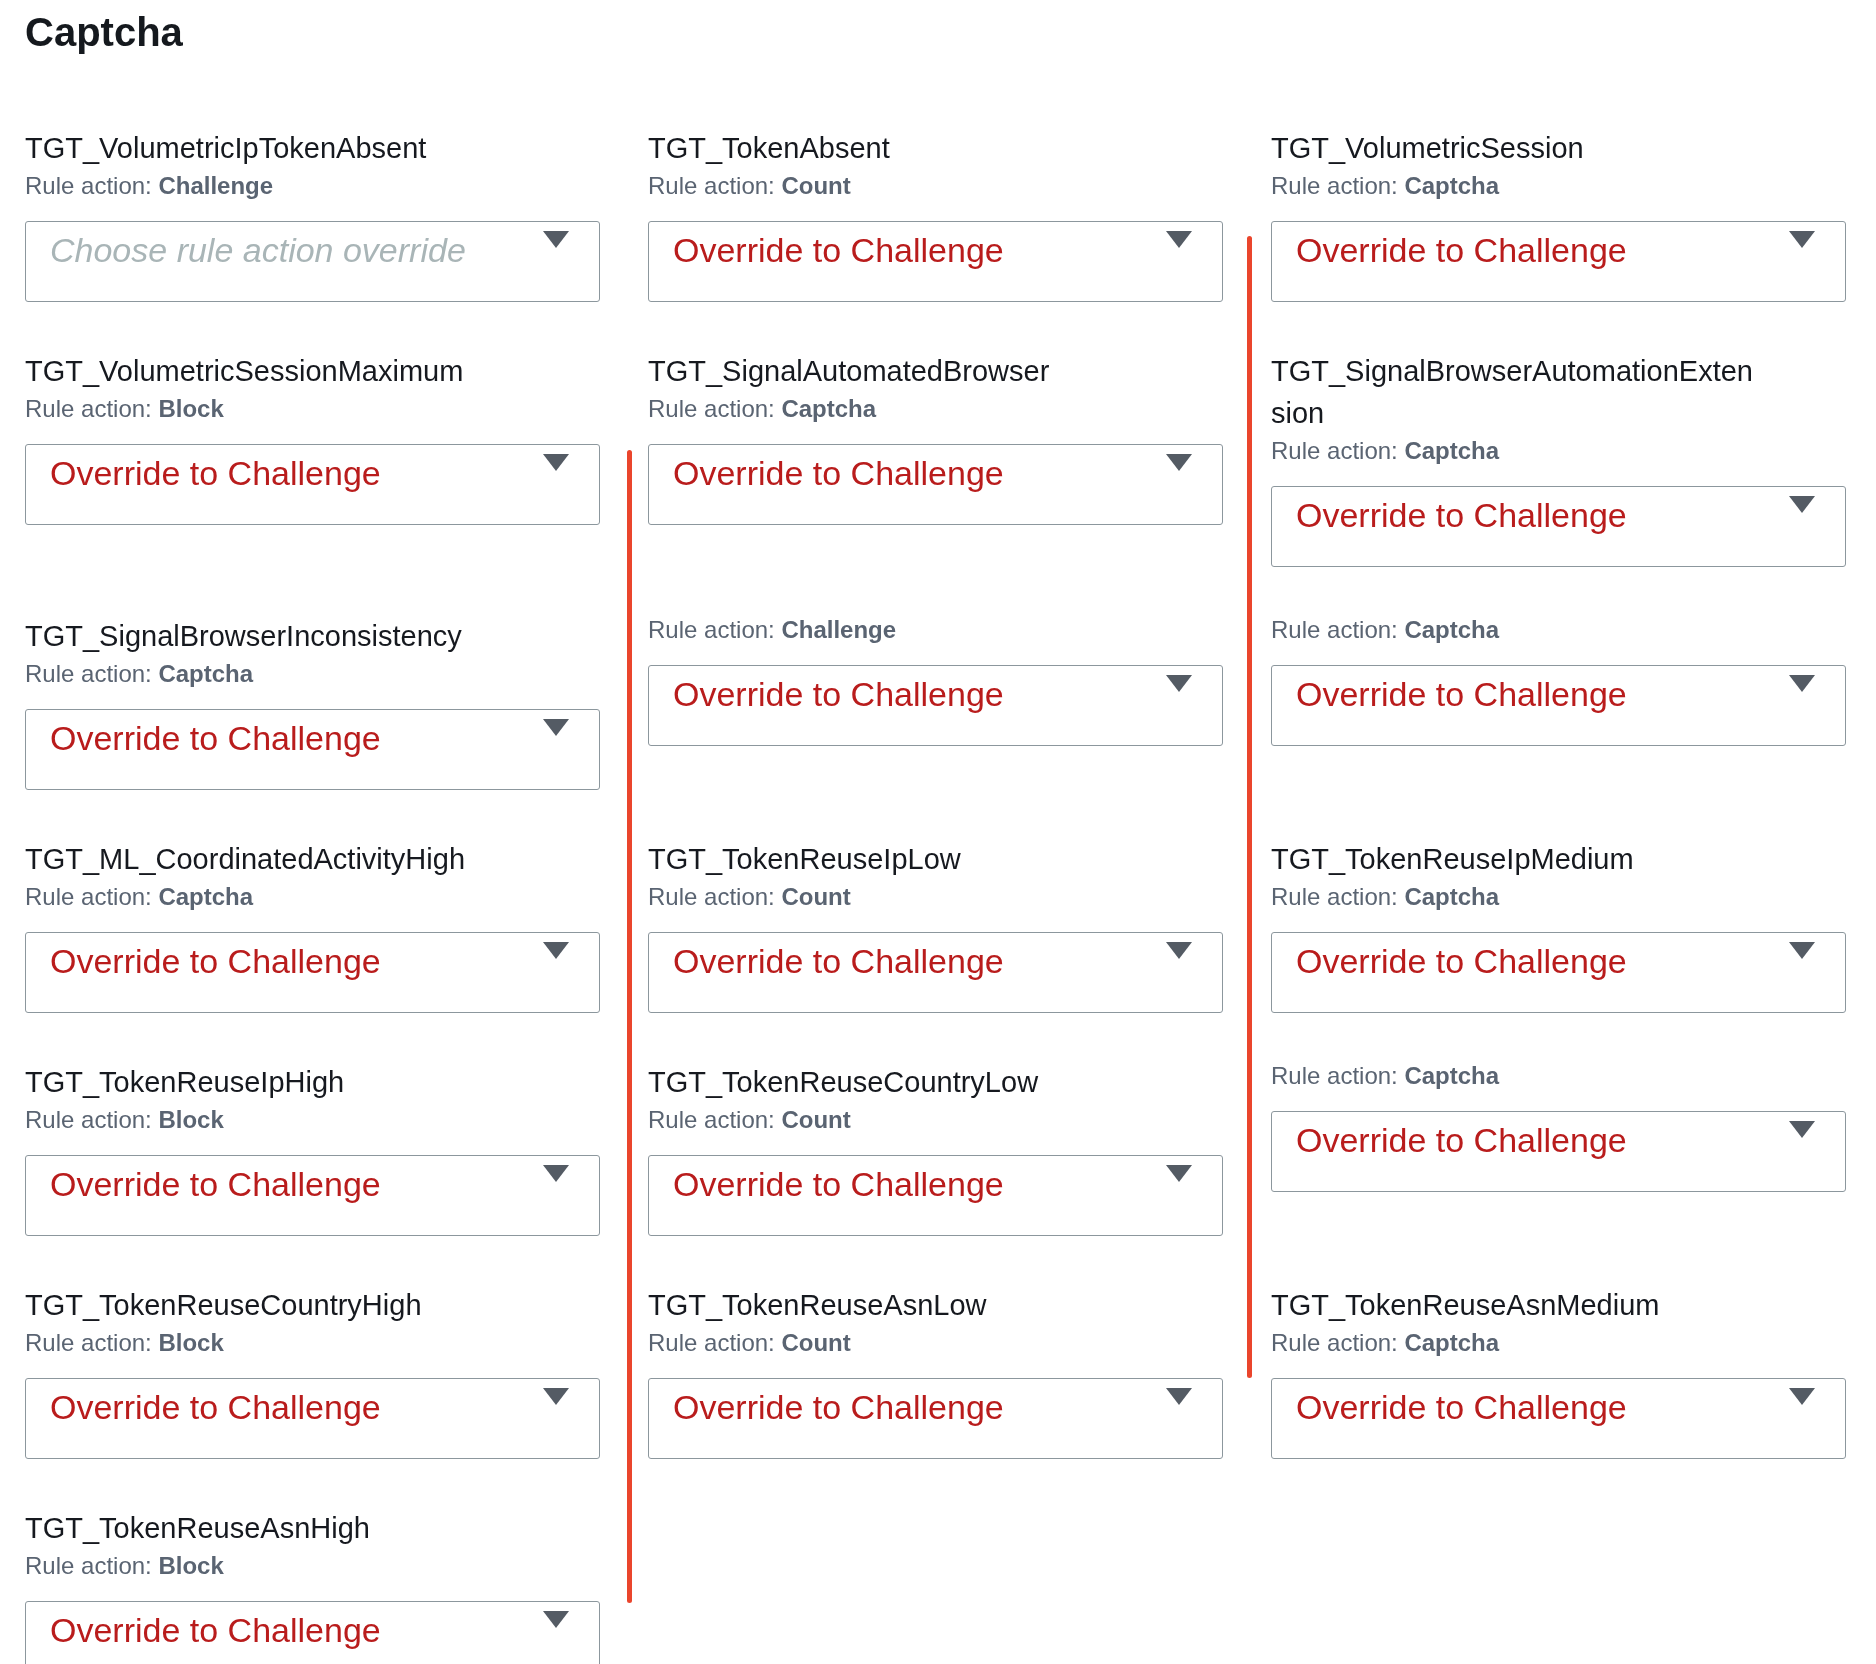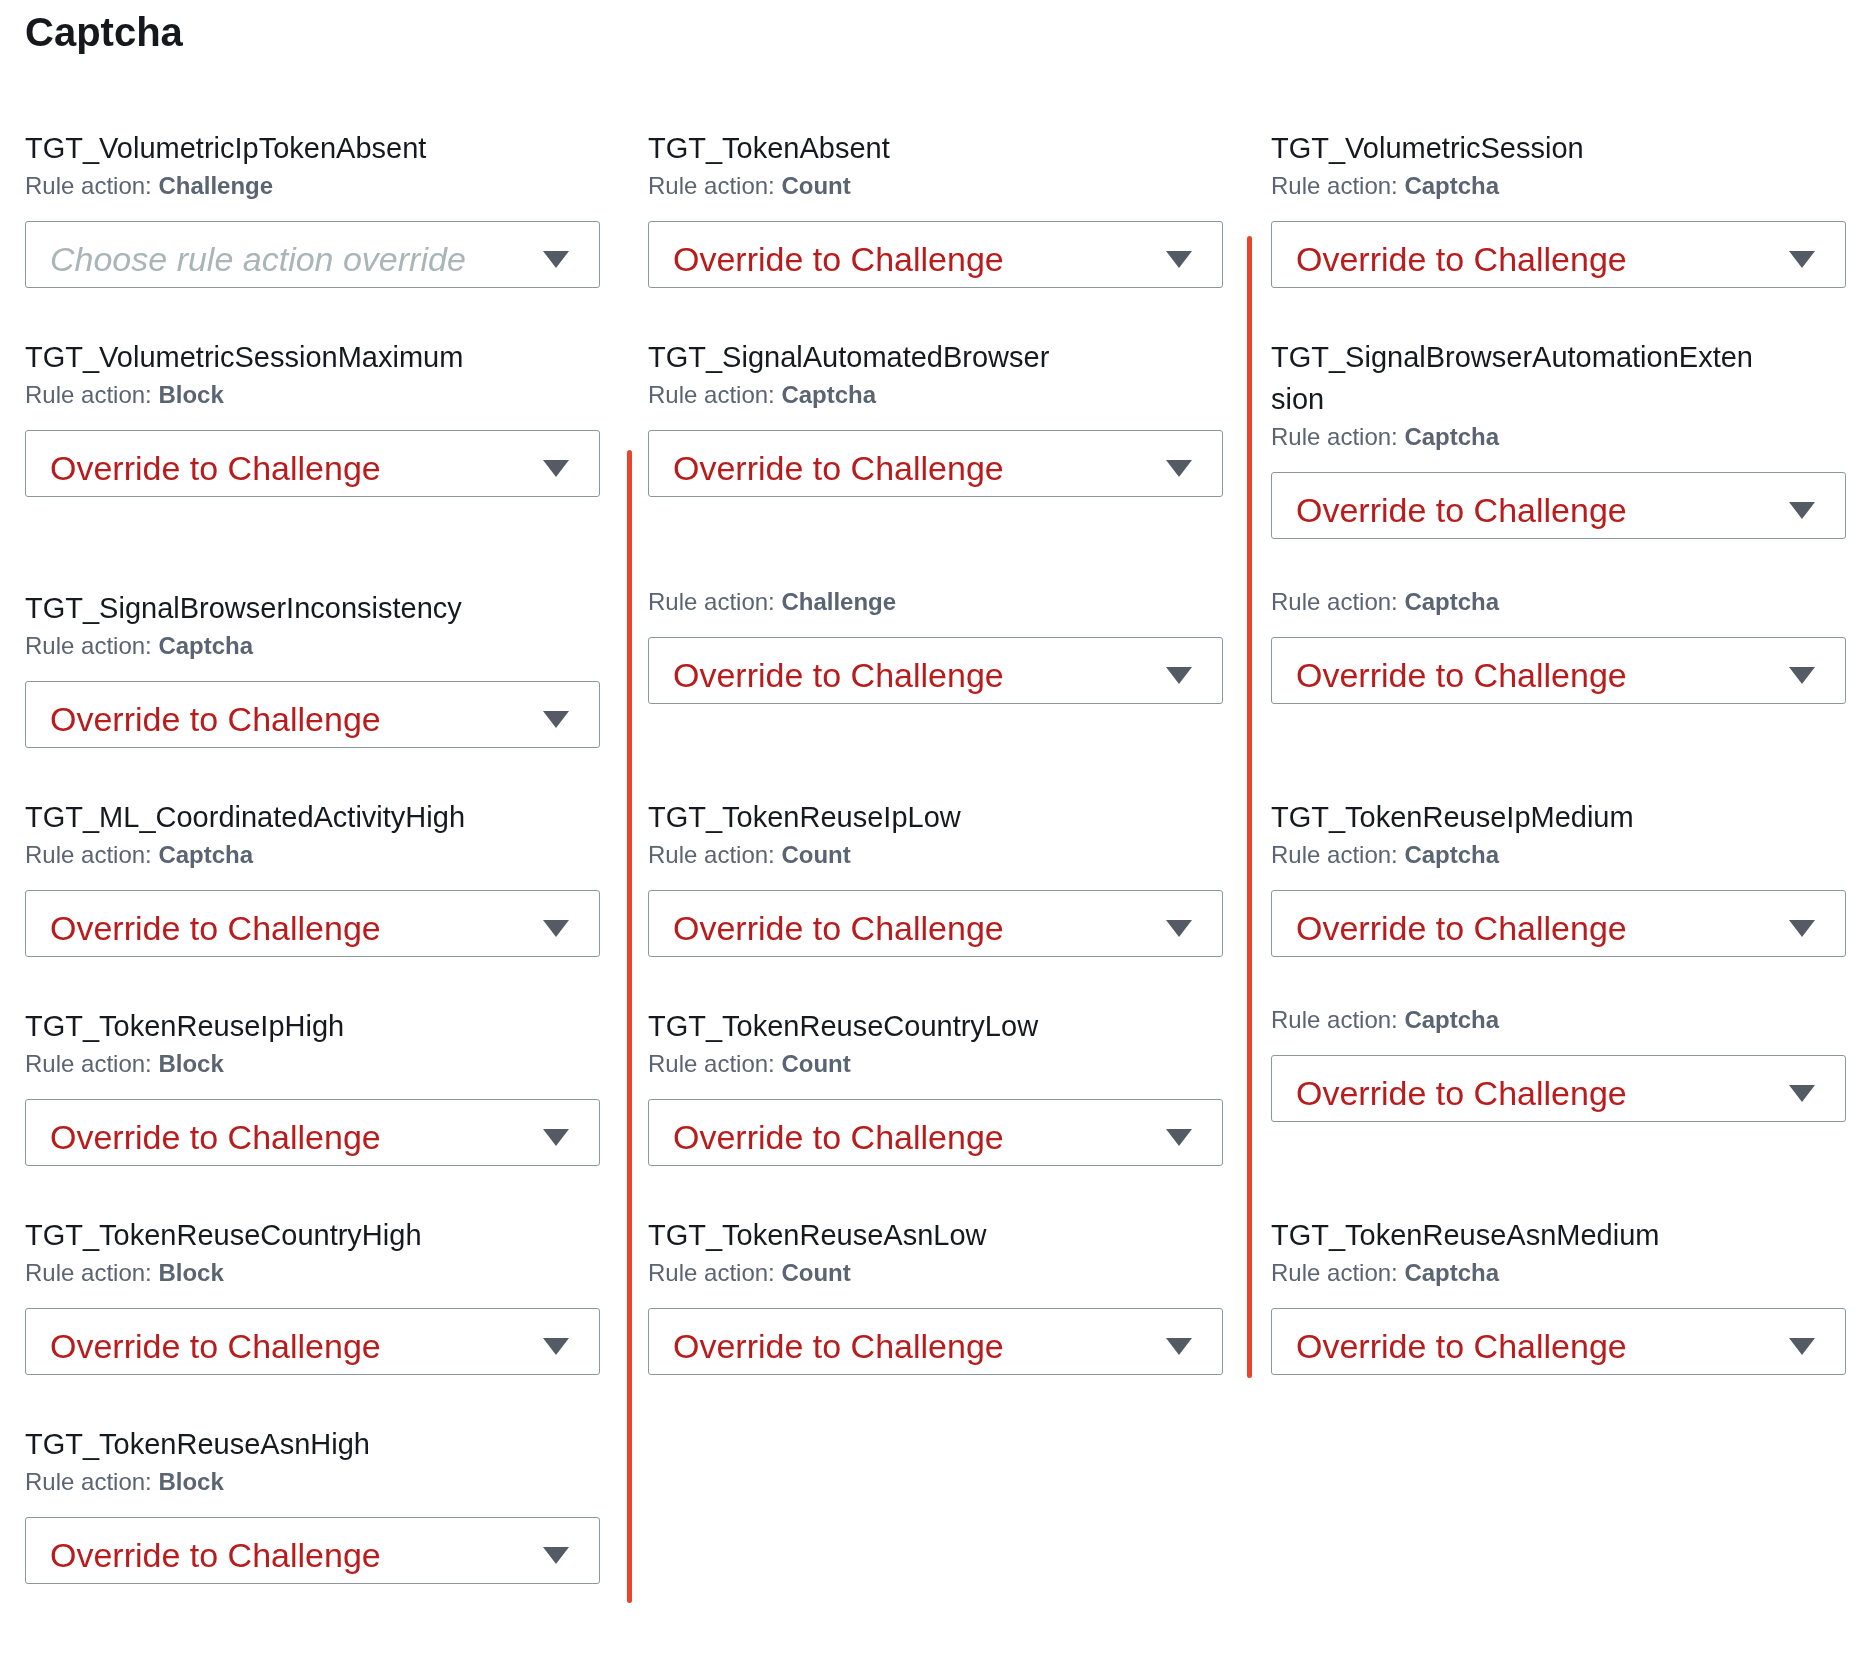--- a/index.html
+++ b/index.html
@@ -49,27 +49,26 @@
 
   .rule-action{
     font-size:24px;
     line-height:30px;
     color:#5a6472;
   }
   .rule-action .action-value{ font-weight:700; }
 
   .override-select{
     margin-top:20px;
-    height:67px;
+    height:81px;
     box-sizing:border-box;
     background:#ffffff;
     border:1px solid #8c979d;
     border-radius:3px;
     display:flex;
-    align-items:center;
     justify-content:space-between;
     padding:9px 30px 0 24px;
     cursor:pointer;
   }
   .select-value{
     font-size:34px;
     color:#b91c1c;
   }
   .select-value.placeholder{
     color:#a9b5b7;

